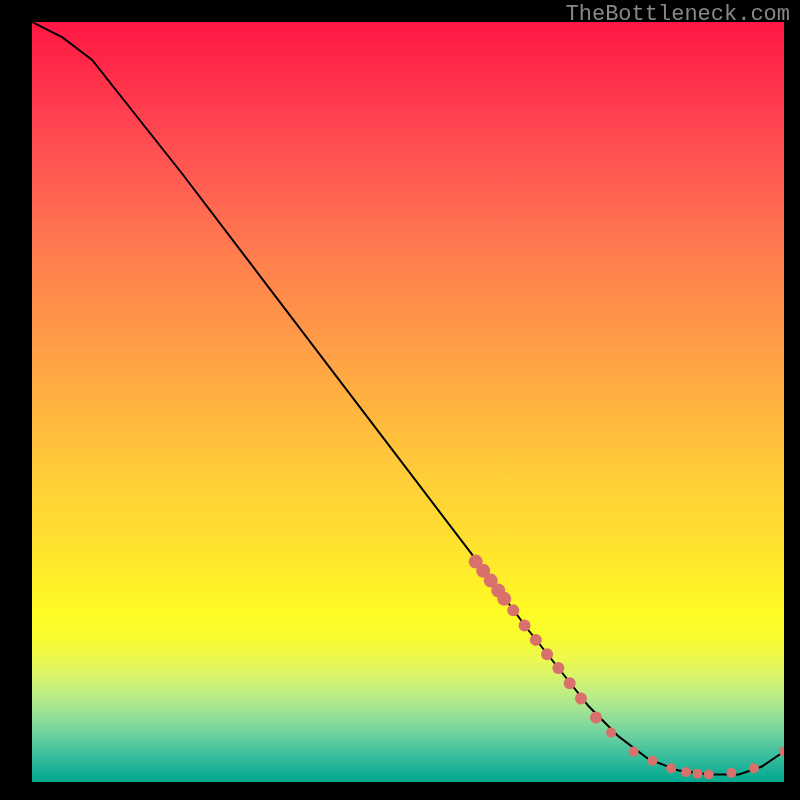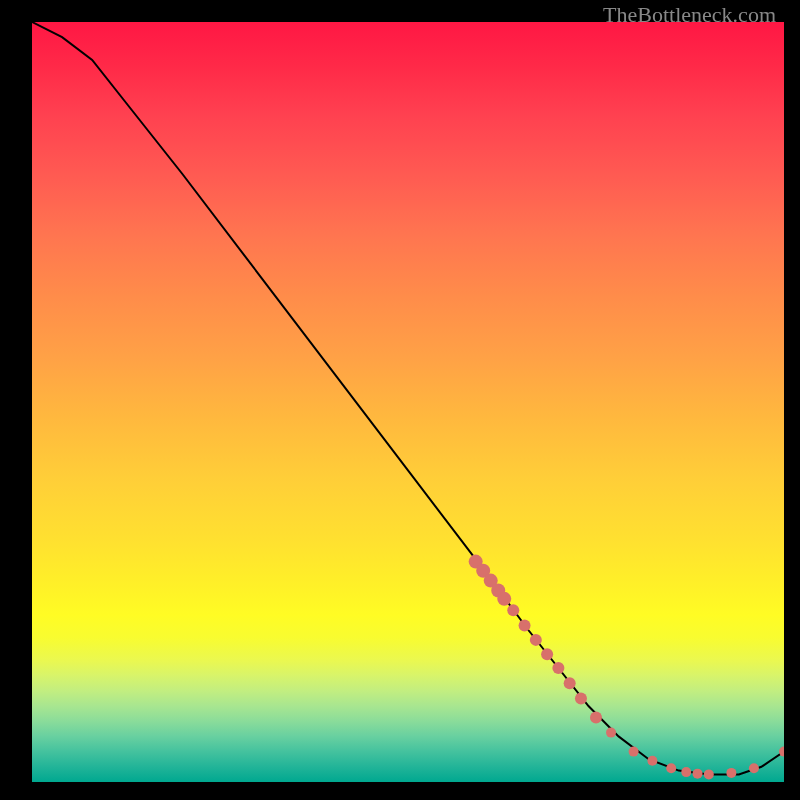--- a/index.html
+++ b/index.html
@@ -10,23 +10,23 @@
 body {
   width: 800px;
   height: 800px;
   background: #000;
   position: relative;
   overflow: hidden;
 }
 .attribution {
   position: absolute;
   top: 2px;
-  right: 24px;
+  right: 10px;
   color: #888;
-  font-family: Liberation Serif, serif;
+  font-family: Liberation Mono, monospace;
   font-size: 22px;
   z-index: 10;
 }
 .plot-area {
   position: absolute;
   left: 32px;
   top: 22px;
   width: 752px;
   height: 760px;
 }

